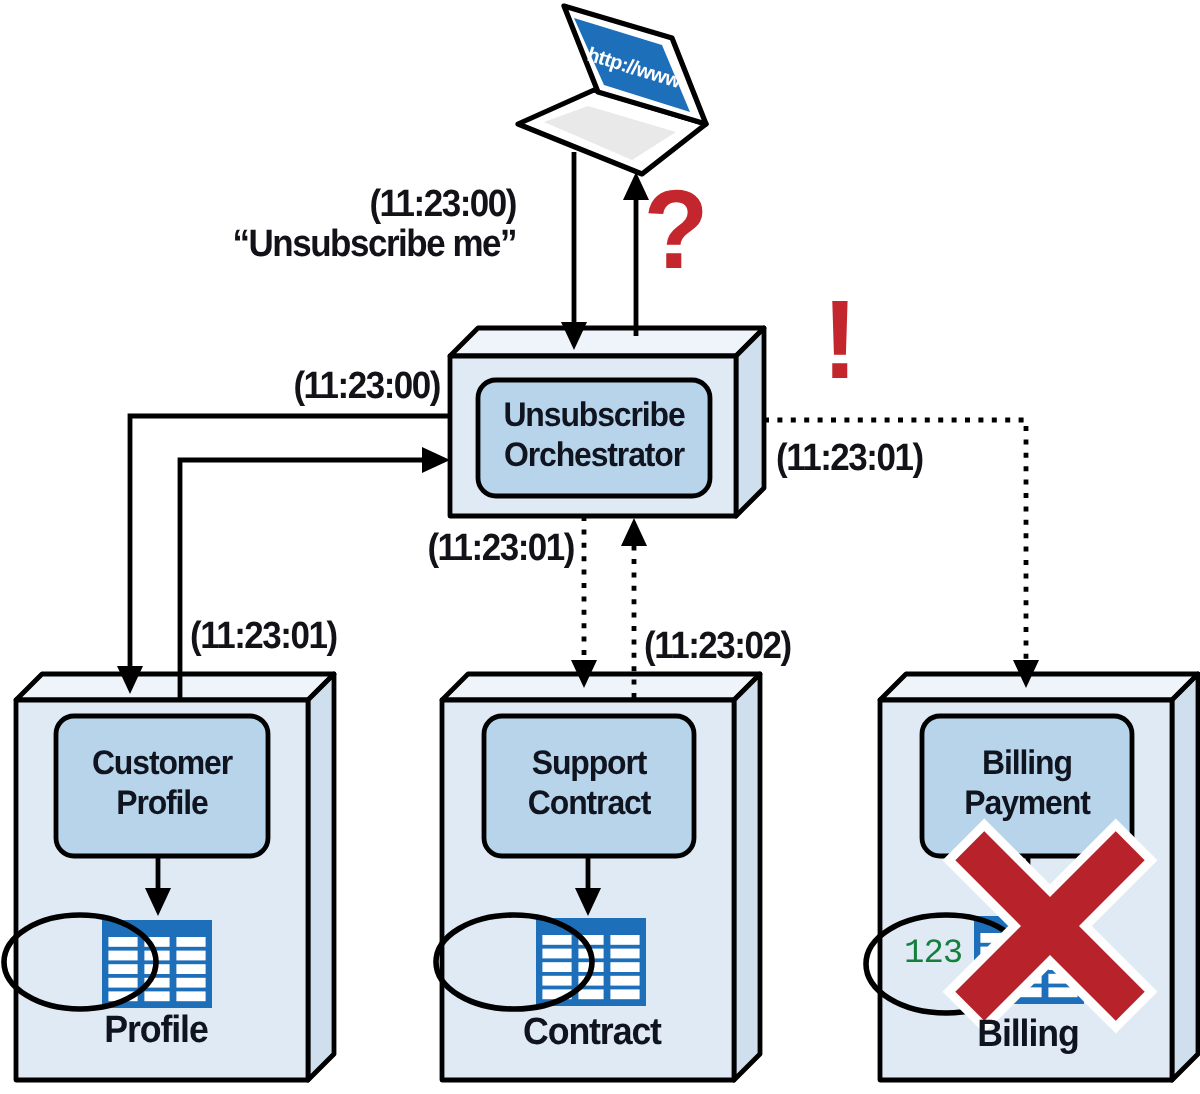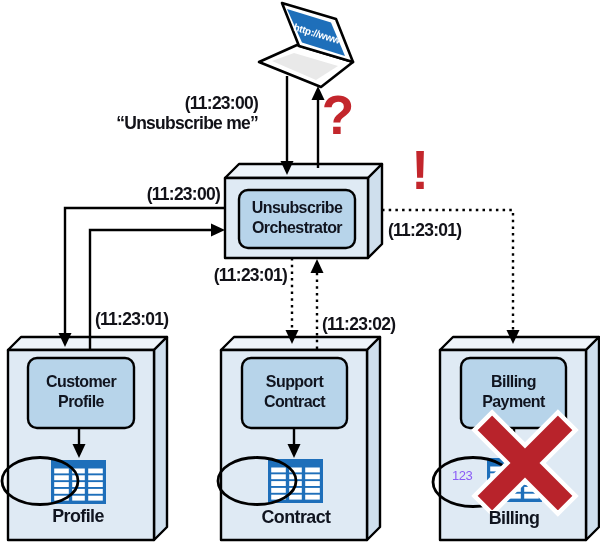--- a/index.html
+++ b/index.html
@@ -22,21 +22,21 @@
   }
   .panel-label{
     font-size:17px;font-weight:700;letter-spacing:-0.6px;line-height:20px;
     text-align:center;white-space:pre-line;transform:scaleX(0.94);
     transform-origin:50% 0;color:#10141f;
   }
   .db-label{
     font-size:19px;font-weight:700;letter-spacing:-0.6px;text-align:center;
     transform:scaleX(0.94);transform-origin:50% 0;color:#10141f;
   }
-  .db-value{font-size:13px;font-weight:400;letter-spacing:-0.5px;color:#8b5cf6;}
+  .db-value{font-size:17px;font-weight:400;letter-spacing:-0.5px;color:#15803d;font-family:Liberation Mono, monospace;}
 </style>
 </head>
 <body>
 
 <div class="stage">
 
   <svg class="canvas" width="600" height="547" viewBox="0 0 600 547">
     <defs>
       <symbol id="tbl-icon" viewBox="0 0 57 46">
         <rect x="1" y="1" width="55" height="44" fill="#1e6fba"></rect>

